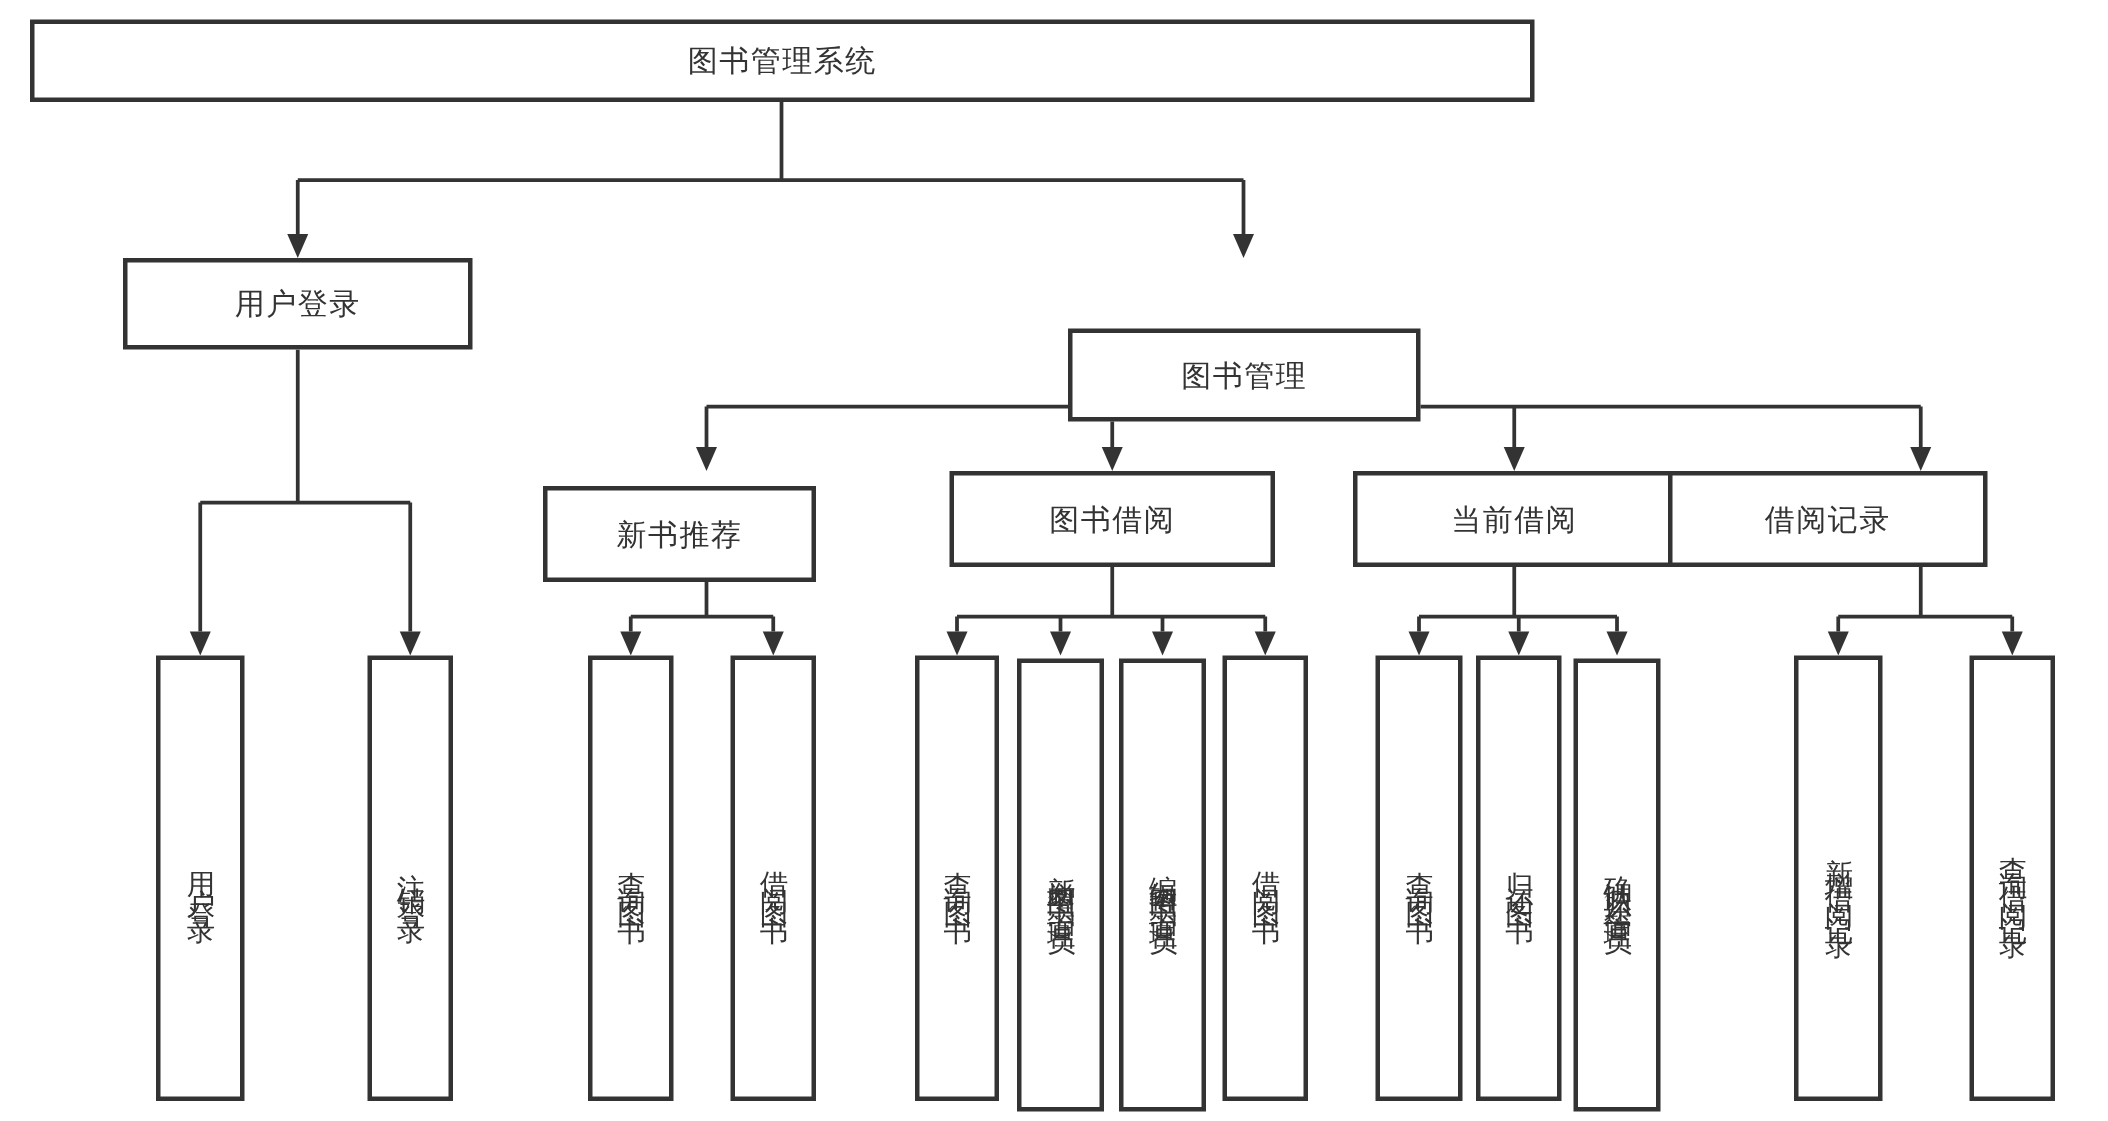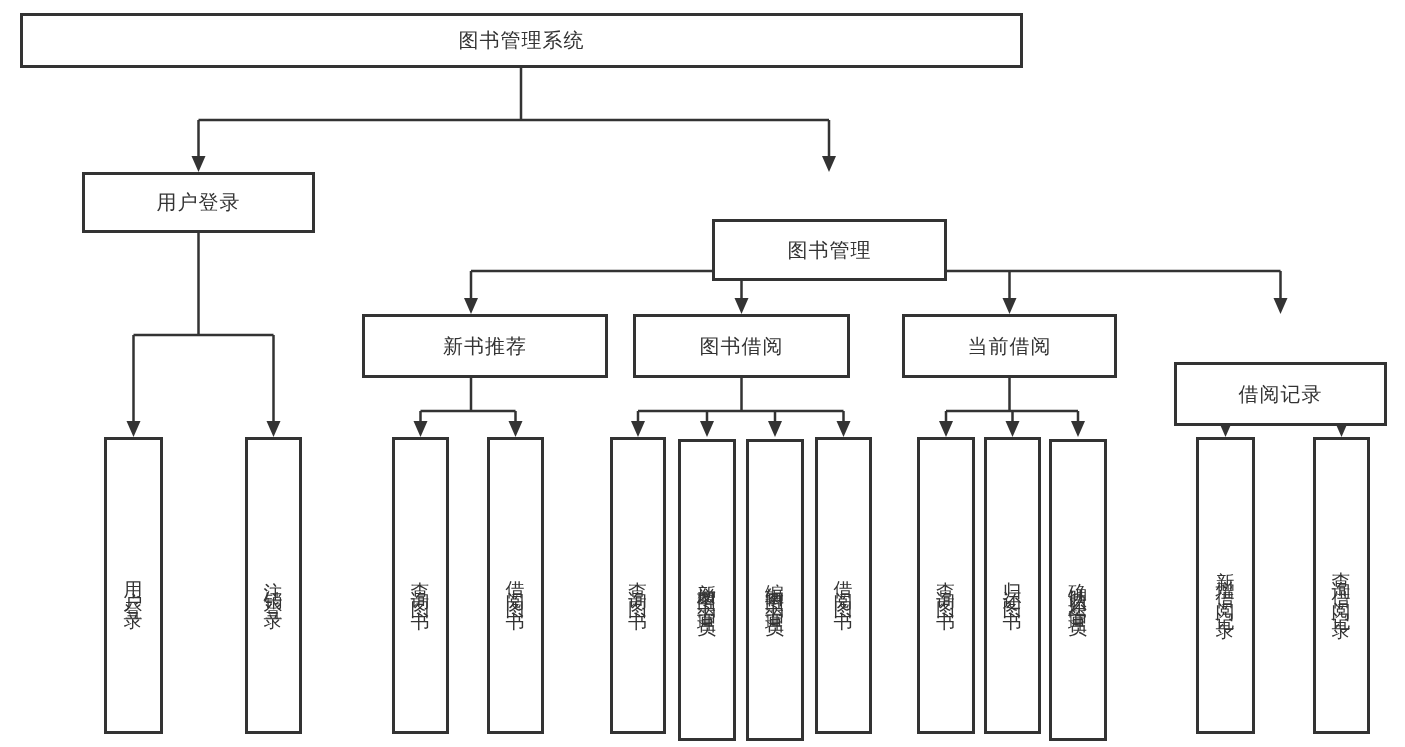--- a/index.html
+++ b/index.html
@@ -93,30 +93,30 @@
     <span class="lbl">图书管理系统</span>
   </div>
 
   <div class="box" style="left:82px;top:172px;width:233px;height:61px;">
     <span class="lbl">用户登录</span>
   </div>
   <div class="box" style="left:712px;top:171px;width:235px;height:62px;margin-top:48px;">
     <span class="lbl">图书管理</span>
   </div>
 
-  <div class="box" style="left:362px;top:314px;width:246px;height:64px;">
+  <div class="box" style="left:362px;top:324px;width:182px;height:64px;">
     <span class="lbl">新书推荐</span>
   </div>
   <div class="box" style="left:633px;top:314px;width:217px;height:64px;">
     <span class="lbl">图书借阅</span>
   </div>
   <div class="box" style="left:902px;top:314px;width:215px;height:64px;">
     <span class="lbl">当前借阅</span>
   </div>
-  <div class="box" style="left:1174px;top:314px;width:213px;height:64px;margin-top:48px;">
+  <div class="box" style="left:1112px;top:314px;width:213px;height:64px;">
     <span class="lbl">借阅记录</span>
   </div>
 
   <div class="box v" style="left:104px;top:437px;width:59px;height:297px;">
     <span class="lbl">用户登录</span>
   </div>
   <div class="box v" style="left:245px;top:437px;width:57px;height:297px;">
     <span class="lbl">注销登录</span>
   </div>
 

